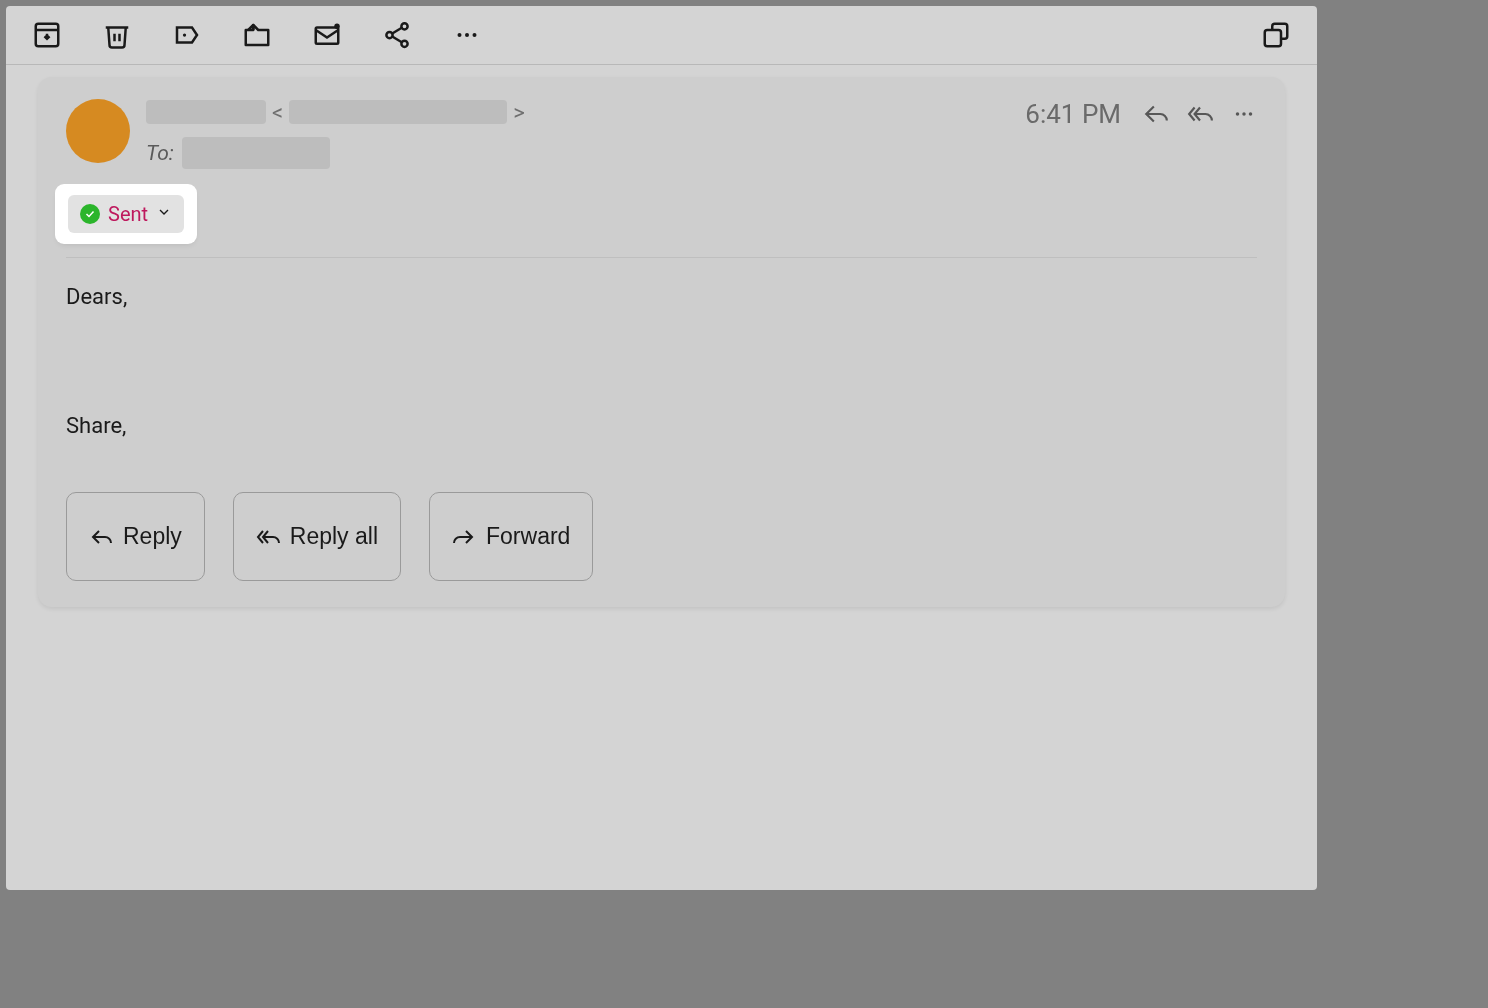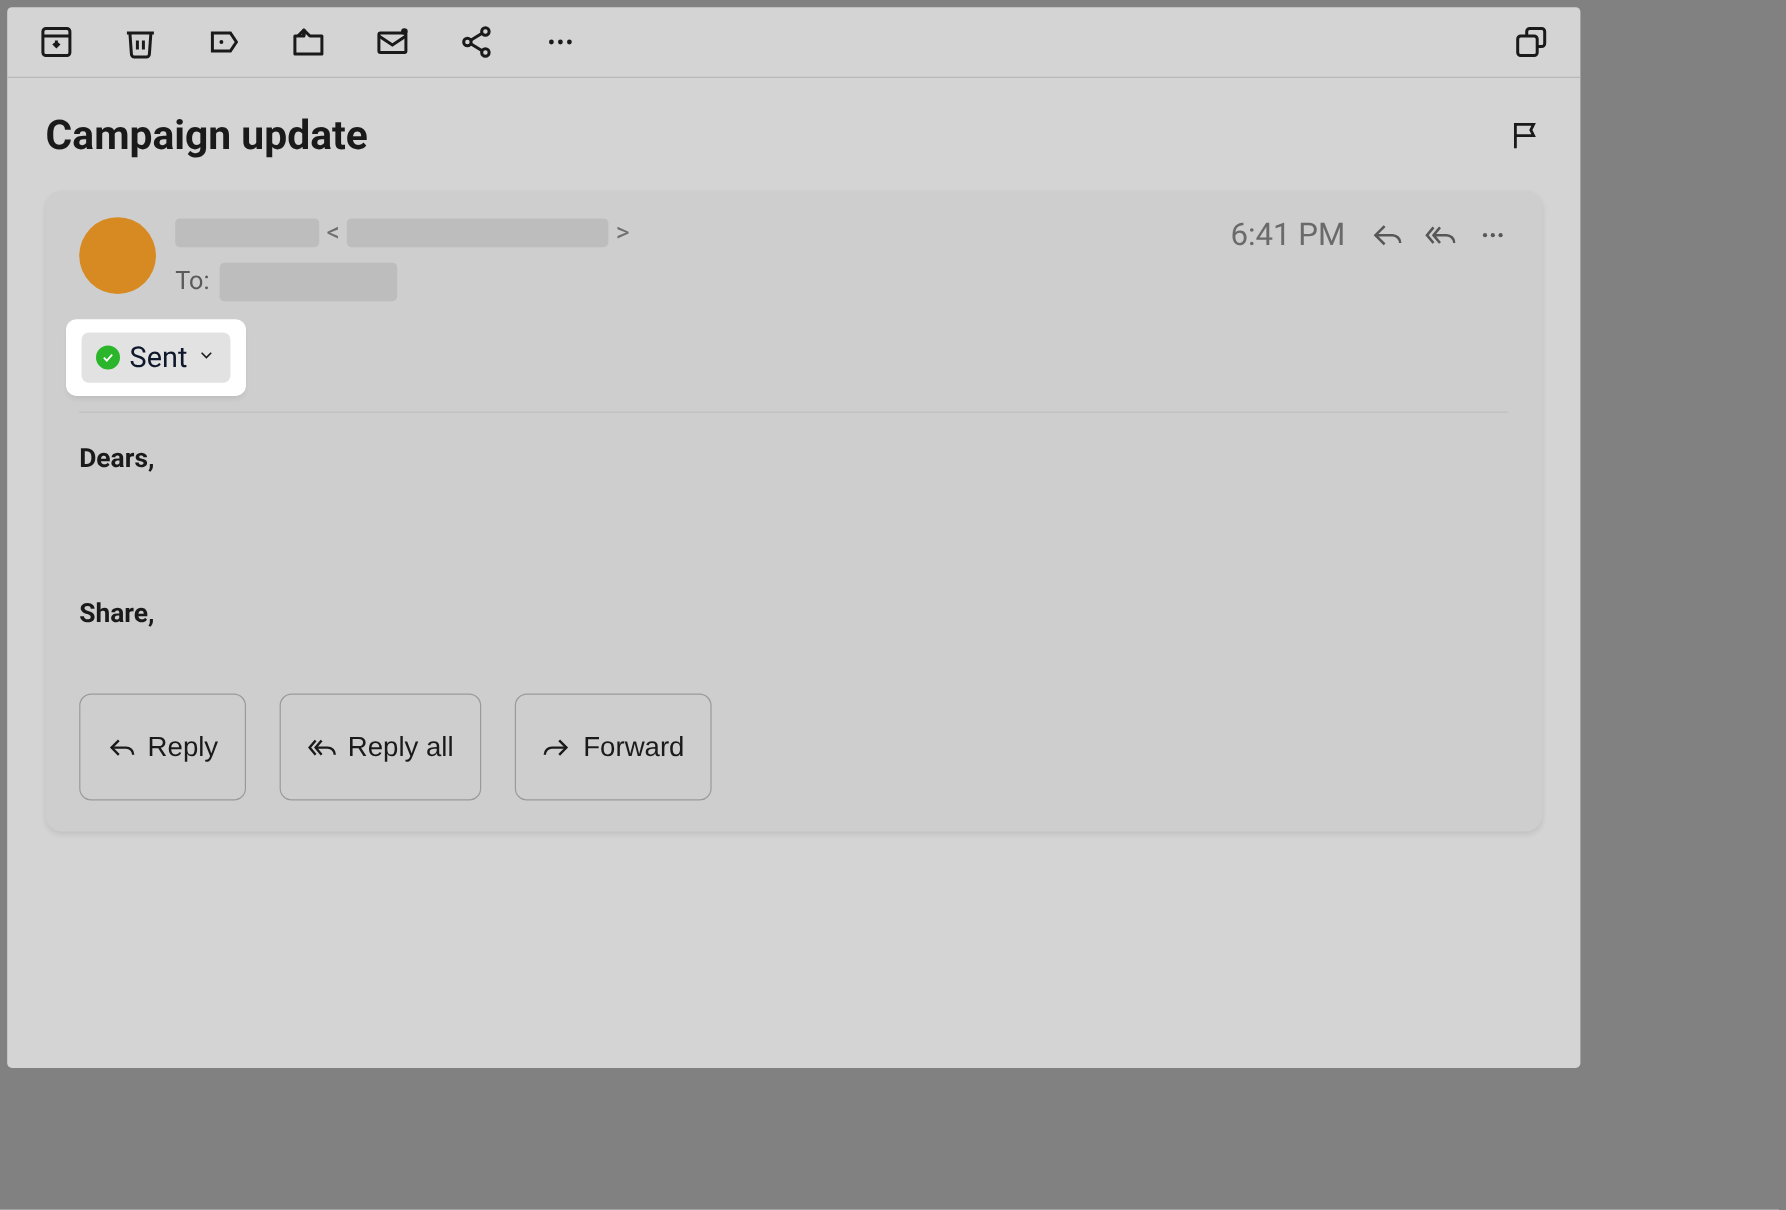--- a/index.html
+++ b/index.html
@@ -117,20 +117,21 @@
     }
     .angle {
       color: #6f6f6f;
       font-size: 22px;
     }
     .to-line {
       display: flex;
       align-items: center;
       margin-top: 10px;
       gap: 8px;
+      font-style: italic;
     }
     .to-label {
       color: #5a5a5a;
       font-size: 21px;
     }
     .header-right {
       display: flex;
       align-items: center;
       gap: 18px;
       margin-top: 2px;
@@ -180,40 +181,39 @@
       justify-content: center;
     }
     .status-check svg {
       width: 12px;
       height: 12px;
       stroke: #ffffff;
       stroke-width: 3;
       fill: none;
     }
     .status-text {
-      font-size: 24px;
-      color: #0f172a;
+      font-size: 20px;
+      color: #be185d;
     }
     .status-chevron svg {
       width: 16px;
       height: 16px;
       stroke: #1a1a1a;
       stroke-width: 2;
       fill: none;
     }
     .divider {
       height: 1px;
       background: #bfbfbf;
       margin: 16px 0 22px 0;
     }
     .body-text {
       font-size: 22px;
       color: #1a1a1a;
       line-height: 1.5;
-      font-weight: bold;
     }
     .body-line {
       margin-bottom: 8px;
     }
     .body-spacer {
       height: 44px;
     }
     .action-row {
       display: flex;
       gap: 28px;
@@ -300,29 +300,20 @@
     </div>
     <div class="toolbar-spacer"></div>
     <div class="icon-btn">
       <svg viewBox="0 0 24 24">
           <rect x="3" y="8" width="13" height="13" rx="2"></rect>
           <path d="M9 8V5a2 2 0 0 1 2-2h8a2 2 0 0 1 2 2v8a2 2 0 0 1-2 2h-3"></path>
         </svg>
     </div>
   </div>
 
-  <div class="subject-row">
-    <div class="subject">Campaign update</div>
-    <div class="flag-icon">
-      <svg viewBox="0 0 24 24" fill="none" stroke="#1a1a1a" stroke-width="2">
-          <path d="M5 3v18"></path>
-          <path d="M5 4h13l-2 4 2 4H5"></path>
-        </svg>
-    </div>
-  </div>
 
   <div class="message-card">
 
     <div class="header-row">
       <div class="avatar"></div>
       <div class="sender-block">
         <div class="from-line">
           <span class="redact-box redact-from-name"></span>
           <span class="angle">&lt;</span>
           <span class="redact-box redact-from-email"></span>

